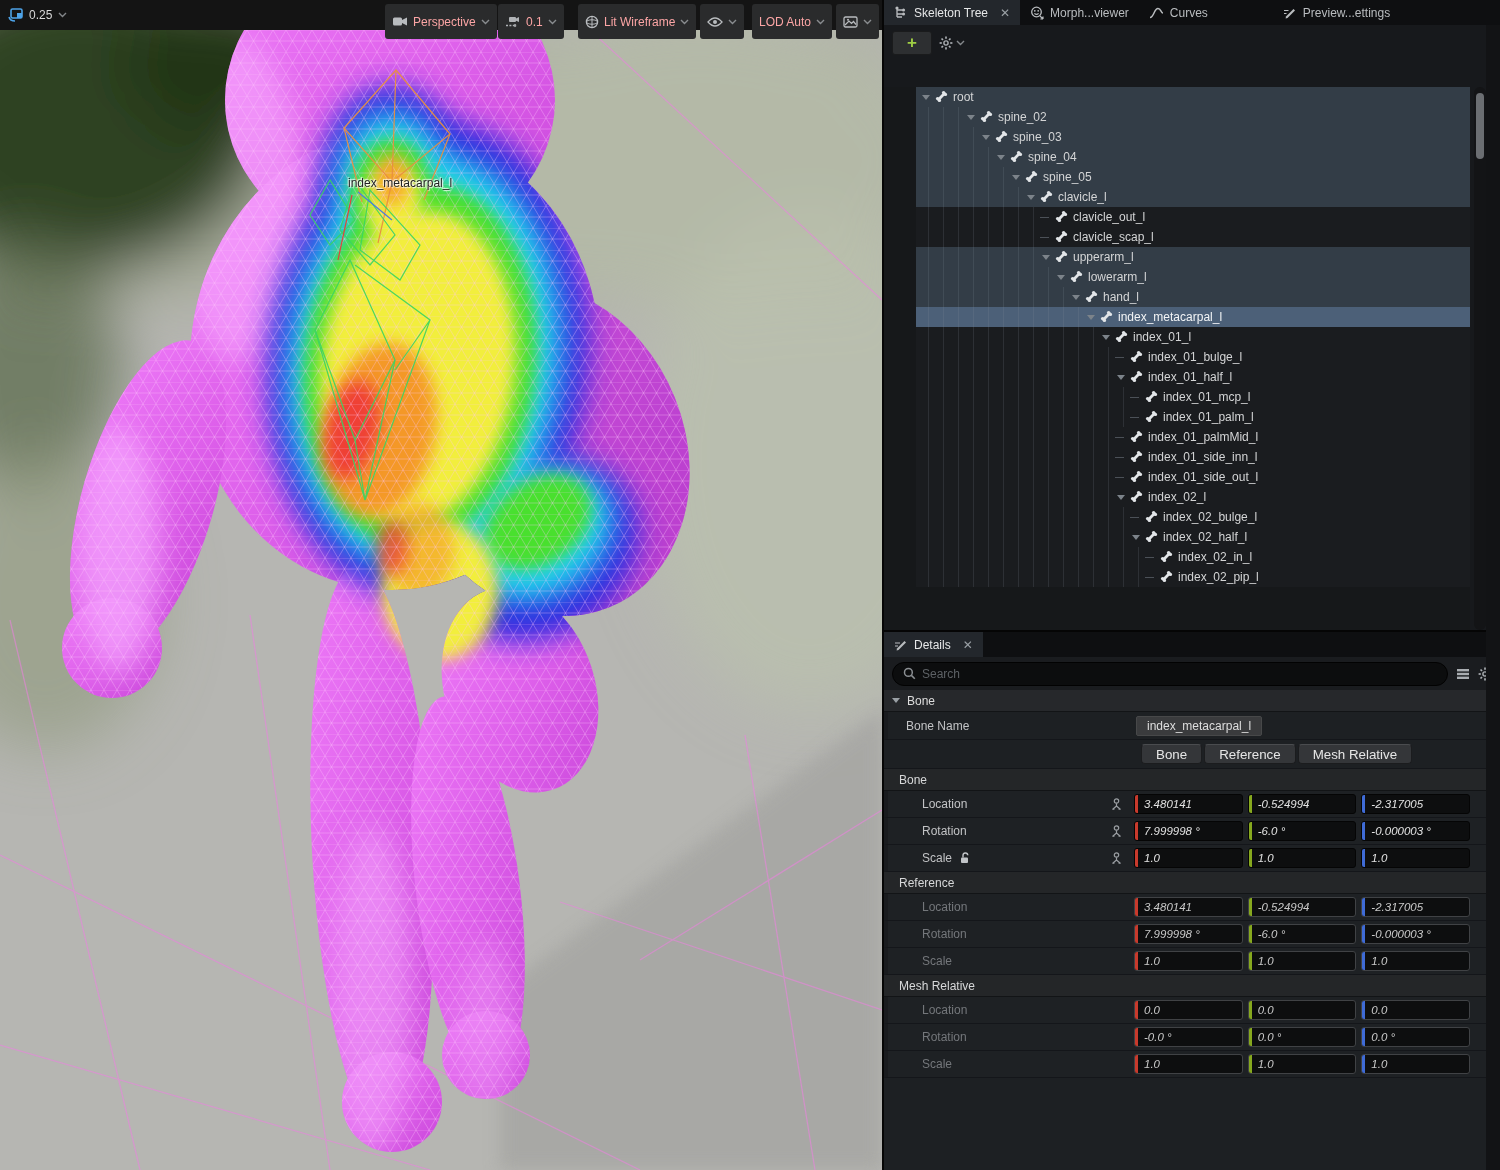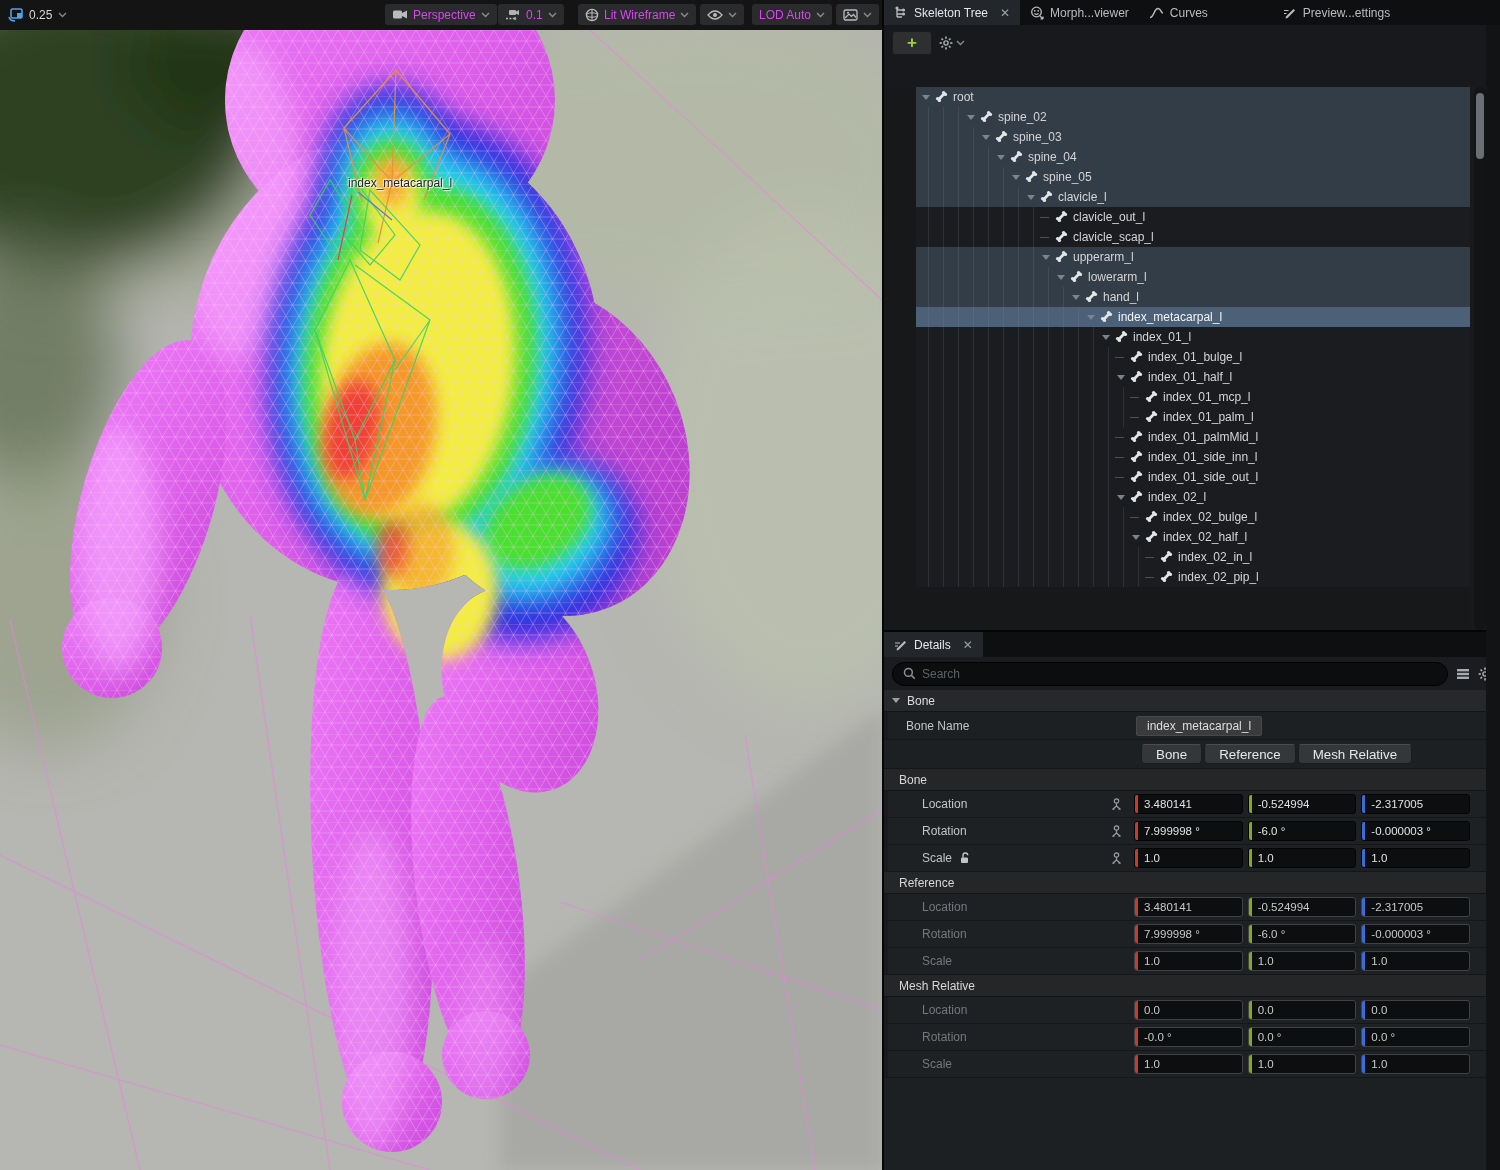--- a/index.html
+++ b/index.html
@@ -4,21 +4,21 @@
 <style>
   * { margin:0; padding:0; box-sizing:border-box; }
   html,body { background:#000; }
   body { font-family:"Liberation Sans","DejaVu Sans",sans-serif; font-size:12px; color:#cfd0d1; }
   .app { position:relative; width:1500px; height:1170px; overflow:hidden; background:#101214; }
 
   
   .viewport { position:absolute; left:0; top:0; width:882px; height:1170px; background:#b6b6b2; overflow:hidden; }
   .scene { position:absolute; left:0; top:30px; width:882px; height:1140px; display:block; }
   .vp-toolbar { position:absolute; left:0; top:0; width:882px; height:30px; background:#141414; z-index:5; }
-  .vp-btn { position:absolute; top:4px; height:21px; background:#2a2b2c; border-radius:3px; display:flex; align-items:center; gap:5px; padding:0 7px; color:#d946ef; cursor:default; }
+  .vp-btn { position:absolute; top:4px; height:35px; background:#2a2b2c; border-radius:3px; display:flex; align-items:center; gap:5px; padding:0 7px; color:#fca5a5; cursor:default; }
   .vp-left { position:absolute; left:8px; top:4px; height:22px; display:flex; align-items:center; gap:6px; color:#d8d8d8; }
   .chev { display:inline-flex; opacity:.75; }
   .vp-bone-label { position:absolute; left:348px; top:176px; z-index:4; font-size:12px; color:#222;
      text-shadow:0 0 2px #fff,1px 1px 1px rgba(255,255,255,.9),-1px -1px 1px rgba(255,255,255,.9); }
 
   
   .right { position:absolute; left:882px; top:0; width:618px; height:1170px; background:#17191c; border-left:2px solid #060606; }
   .tabbar { position:relative; height:25px; background:#0e0f11; display:flex; align-items:stretch; }
   .tab { display:flex; align-items:center; gap:6px; padding:0 10px; color:#b9bcbf; background:transparent; }
   .tab.active { background:#23272c; color:#e6e7e8; }
@@ -60,21 +60,21 @@
   .tbtn { background:#343639; border:1px solid #1b1c1e; border-top-color:#4a4c4f; border-radius:4px; color:#e6e6e6; padding:2px 14px; }
   .grouphdr { height:22px; background:#242628; display:flex; align-items:center; gap:7px; padding-left:8px; color:#d7d8d9; border-bottom:1px solid #121416; }
   .trow3 { display:flex; align-items:center; height:27px; background:#1e2124; border-bottom:1px solid #14161a; border-left:4px solid #191b1e; }
   .trow3 .labelcol { width:246px; display:flex; align-items:center; gap:7px; padding-left:34px; color:#c2c3c5; }
   .trow3 .labelcol.dim { color:#74777b; }
   .labelcol .spacer { flex:1; }
   .vals { display:flex; gap:5px; padding-right:30px; flex:1; }
   .vbox { flex:1; height:20px; background:#0d0e0f; border:1px solid #050505; border-radius:3px; display:flex; align-items:center; overflow:hidden; }
   .vbox.ro { border-color:#404245; }
   .vbox .bar { width:3px; align-self:stretch; }
-  .vbox .num { padding-left:6px; color:#e2e2e2; font-size:11.5px; white-space:nowrap; }
+  .vbox .num { padding-left:6px; color:#e2e2e2; font-size:11.5px; white-space:nowrap;font-style:italic; }
   .vbox.ro .num { color:#c9c9c9; }
   .icon svg { display:block; }
 </style>
 </head>
 <body>
 
 <div class="app">
 
   <div class="viewport">
     <svg class="scene" viewBox="0 0 882 1140">

